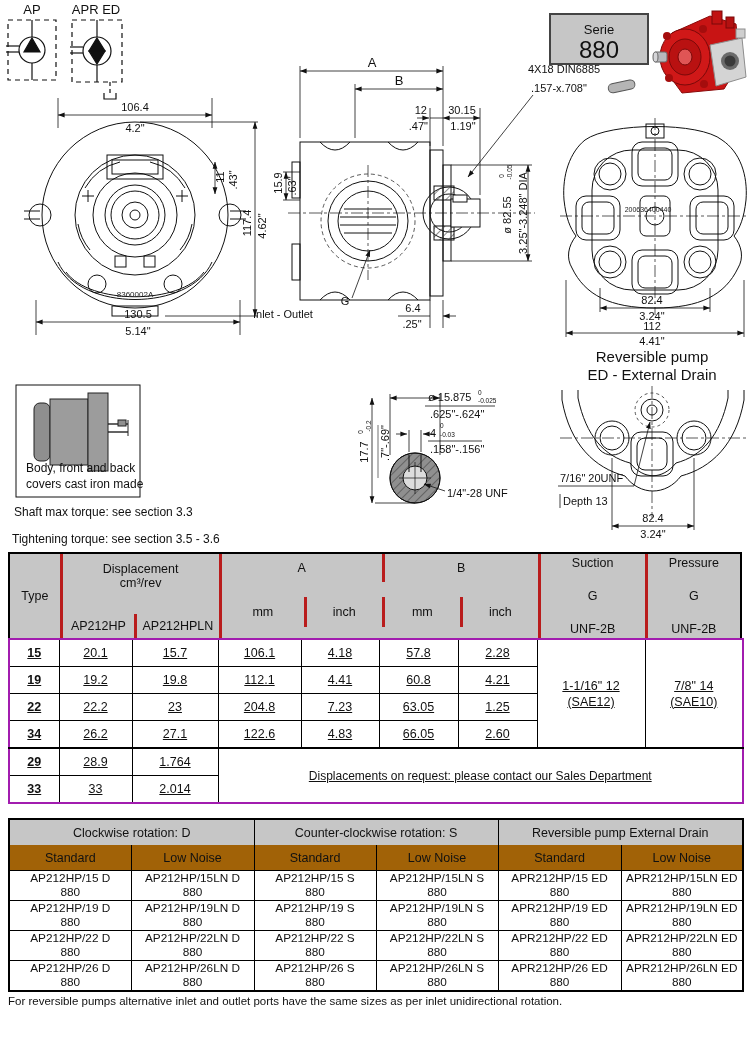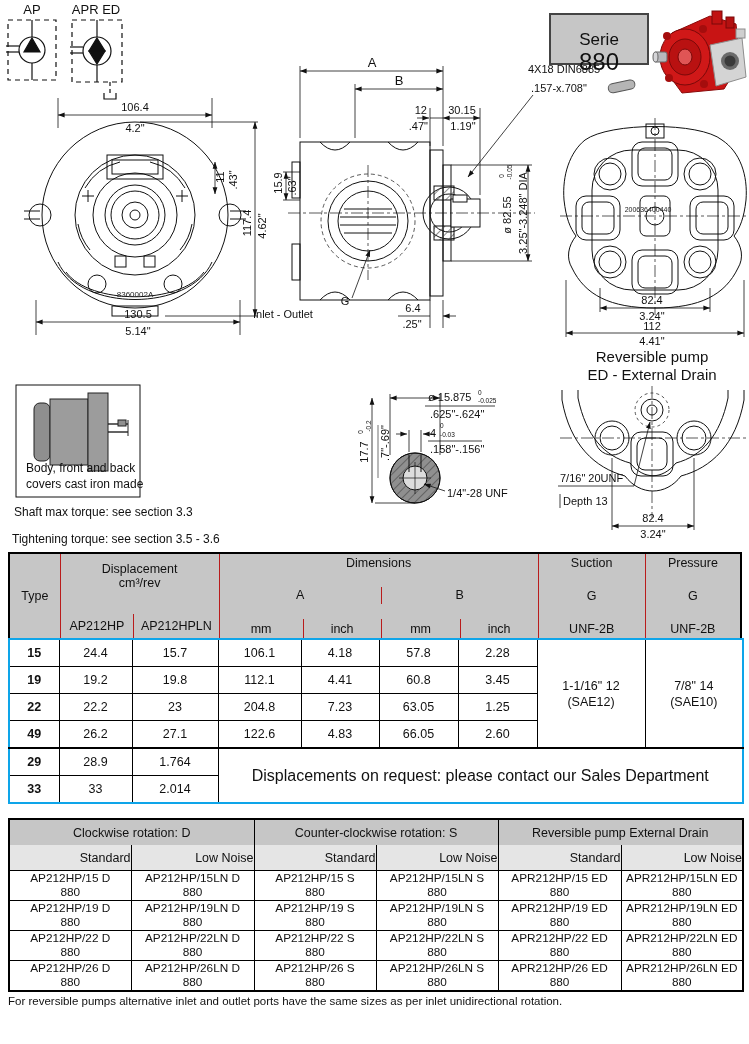--- a/index.html
+++ b/index.html
@@ -11,46 +11,46 @@
   .dts{font-size:6.5px;}
   .dtt{font-size:15px;}
   .etch{font-size:8px;fill:#222;}
   .etch2{font-size:7px;fill:#222;}
   .lbl{font-size:13px;}
   .note{font-size:12px;}
 
   
   #serie-box{left:549px;top:13px;width:100px;height:52px;background:#c6c6c6;
     border:2px solid #444;box-sizing:border-box;text-align:center;line-height:1.05;}
-  #serie-box .l1{font-size:17px;margin-top:16px;}
+  #serie-box .l1{font-size:13px;margin-top:8px;}
   #serie-box .l2{font-size:24px;}
 
   
   #dt-header{left:8px;top:552px;width:734px;height:86px;background:#c6c6c6;
     border:2px solid #000;border-bottom:none;box-sizing:border-box;display:flex;
     font-size:12.5px;}
   #dt-header *{box-sizing:border-box;}
   .hc{display:flex;align-items:center;justify-content:center;text-align:center;}
-  .bl{border-left:1px solid #b91c1c;gap:15px;}
+  .bl{border-left:3px solid #b91c1c;gap:15px;}
   .h-col{display:flex;flex-direction:column;}
   .h-row{display:flex;}
   
   table{border-collapse:collapse;table-layout:fixed;}
-  #dim-table{position:absolute;left:8px;top:638px;width:734px;border:2px solid #0ea5e9;}
+  #dim-table{position:absolute;left:8px;top:638px;width:734px;border:2px solid #a21caf;text-decoration:underline;}
   #dim-table td{border:1px solid #000;text-align:center;font-size:12.5px;padding:0;height:26px;}
   #dim-table td.typ{font-weight:bold;}
   #dim-table tr.thick td{border-top:2px solid #000;}
   #dim-table td.two{line-height:16px;}
-  #dim-table td.req{font-size:16px;}
+  #dim-table td.req{font-size:12px;}
 
   
   #model-table{position:absolute;left:8px;top:818px;width:734px;border:2px solid #000;}
   #model-table td{border:1px solid #000;text-align:center;padding:0;}
   #model-table tr.g1 td{background:#c6c6c6;font-size:12.5px;height:25px;border-bottom:none;}
-  #model-table tr.g2 td{background:#e5e5e5;font-size:12.5px;height:25px;border-top:none;text-align:right;}
+  #model-table tr.g2 td{background:#a16207;font-size:12.5px;height:25px;border-top:none;}
   #model-table tr.mrow td{font-size:11.8px;line-height:13.5px;height:29px;background:#fff;}
 
   #footer-note{left:8px;top:995px;font-size:11.5px;}
 </style>
 </head>
 <body>
 
 <svg class="abs" style="left:0;top:0" width="749" height="550" viewBox="0 0 749 550">
   <defs>
     <marker id="ar" viewBox="0 0 10 8" markerWidth="9" markerHeight="7" refX="9.5" refY="4" orient="auto-start-reverse">
@@ -383,21 +383,20 @@
     <div class="hc h-col" style="height:56px;justify-content:center">
       <span>Displacement</span>
       <span>cm³/rev</span>
     </div>
     <div class="h-row" style="height:30px">
       <div class="hc" style="width:73px">AP212HP</div>
       <div class="hc bl" style="width:86px">AP212HPLN</div>
     </div>
   </div>
   <div class="h-col bl" style="width:319px">
-    <div class="hc" style="height:28px">Dimensions</div>
     <div class="h-row" style="height:28px">
       <div class="hc" style="width:161px">A</div>
       <div class="hc bl" style="width:157px">B</div>
     </div>
     <div class="h-row" style="height:30px">
       <div class="hc" style="width:83px">mm</div>
       <div class="hc bl" style="width:78px">inch</div>
       <div class="hc bl" style="width:79px">mm</div>
       <div class="hc bl" style="width:78px">inch</div>
     </div>
@@ -422,21 +421,21 @@
       <col style="width:83px">
   <col style="width:78px">
       <col style="width:79px">
       <col style="width:79px">
       <col style="width:108px">
       <col style="width:98px">
     </colgroup>
   <tbody>
       <tr>
     <td class="typ">15</td>
-    <td>24.4</td>
+    <td>20.1</td>
     <td>15.7</td>
     <td>106.1</td>
     <td>4.18</td>
     <td>57.8</td>
     <td>2.28</td>
     <td rowspan="4" class="two">
       <span>1-1/16" 12</span><br>
       <span>(SAE12)</span>
     </td>
     <td rowspan="4" class="two">
@@ -444,33 +443,33 @@
       <span>(SAE10)</span>
     </td>
   </tr>
   <tr>
     <td class="typ">19</td>
     <td>19.2</td>
     <td>19.8</td>
     <td>112.1</td>
     <td>4.41</td>
     <td>60.8</td>
-    <td>3.45</td>
+    <td>4.21</td>
   </tr>
   <tr>
     <td class="typ">22</td>
     <td>22.2</td>
     <td>23</td>
     <td>204.8</td>
     <td>7.23</td>
     <td>63.05</td>
     <td>1.25</td>
   </tr>
   <tr>
-    <td class="typ">49</td>
+    <td class="typ">34</td>
     <td>26.2</td>
     <td>27.1</td>
     <td>122.6</td>
     <td>4.83</td>
     <td>66.05</td>
     <td>2.60</td>
   </tr>
   <tr class="thick">
     <td class="typ">29</td>
     <td>28.9</td>

